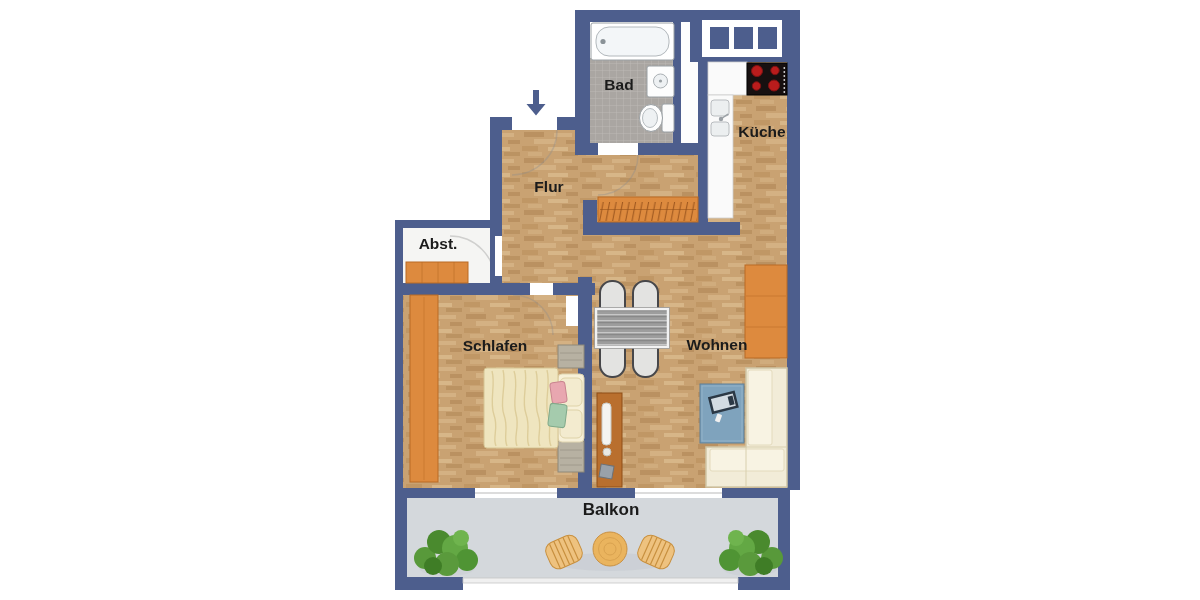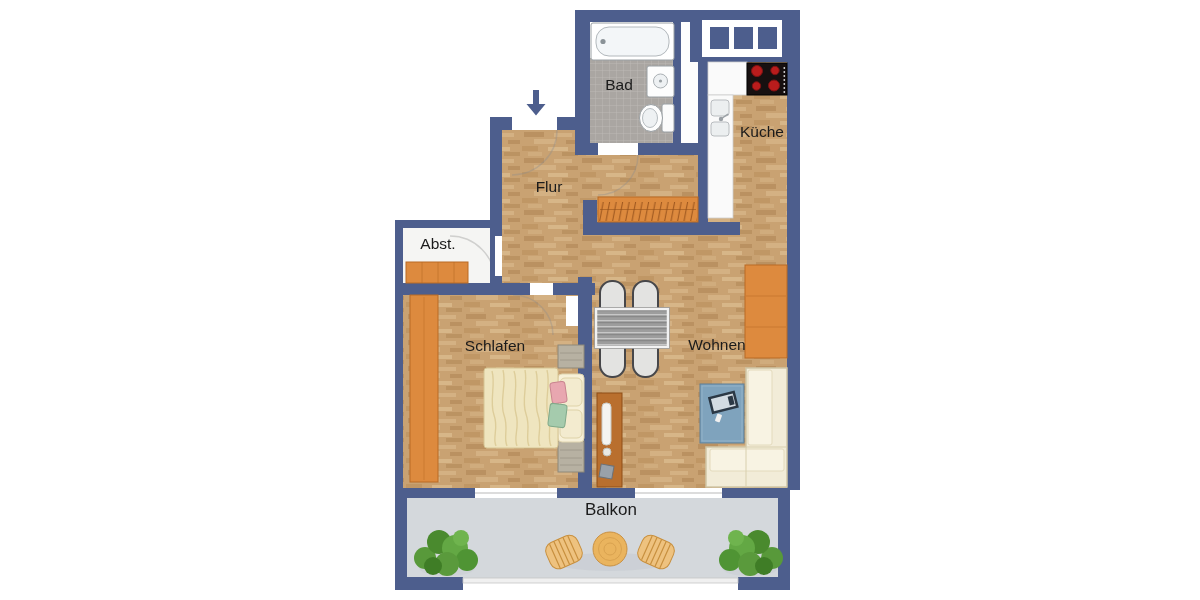--- a/index.html
+++ b/index.html
@@ -1,17 +1,17 @@
 <!DOCTYPE html>
 <html><head>
 <meta charset="utf-8">
 <title>Grundriss</title>
 <style>
   html,body{margin:0;padding:0;background:#fff;}
-  .canvas{position:relative;width:1200px;height:600px;background:#fff;overflow:hidden;}
+  .canvas{position:relative;width:1200px;height:600px;background:#fff;overflow:hidden;font-weight:bold;}
   svg{display:block;}
   svg text{font-family:"Liberation Sans","DejaVu Sans",sans-serif;}
   .room-label{font-size:15.5px;}
   .room-label-big{font-size:17px;}
 </style>
 </head>
 <body>
 
 <div class="canvas">
 <svg width="1200" height="600" viewBox="0 0 1200 600">

